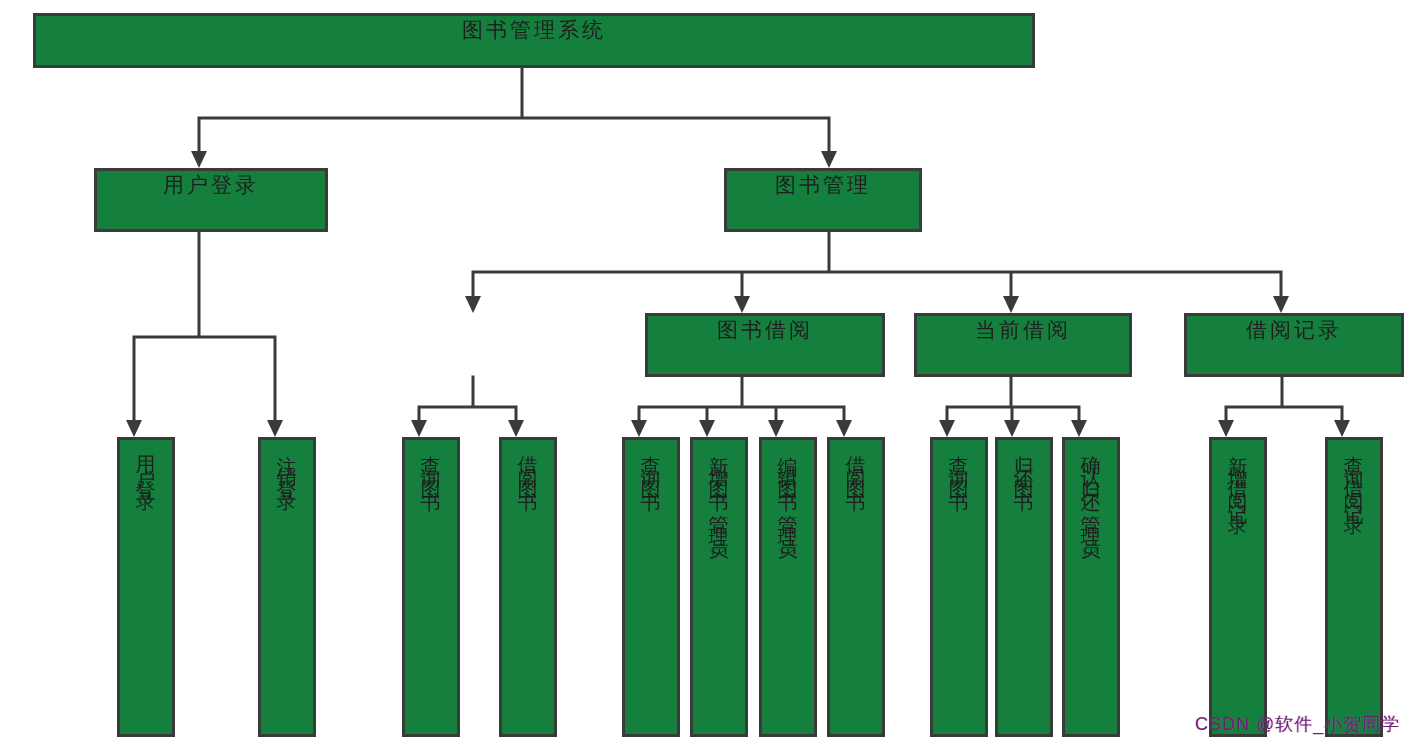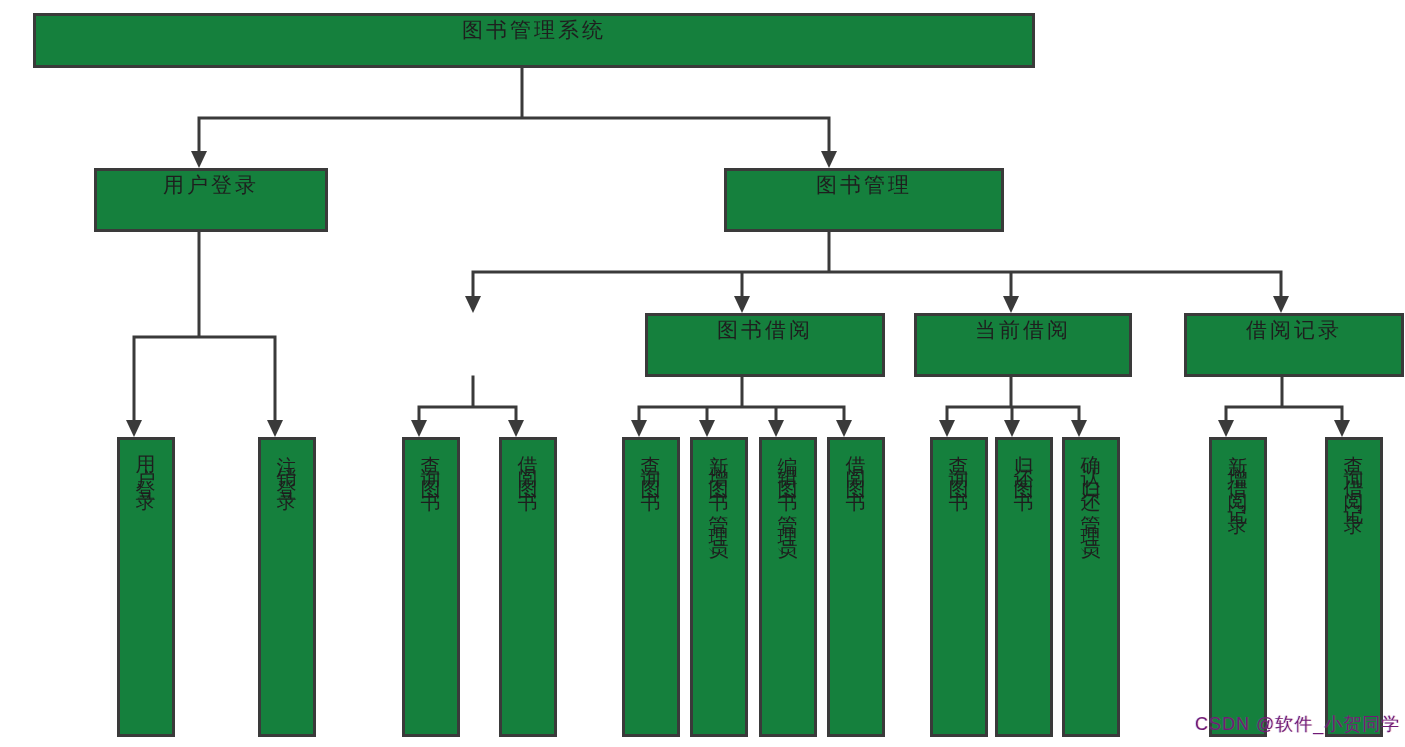--- a/index.html
+++ b/index.html
@@ -33,21 +33,21 @@
     text-orientation:mixed;
     font-size:20px;
     line-height:1;
     letter-spacing:12px;
     color:#1e1e1e;
     white-space:nowrap;
   }
   
   .n-root {left:21px;  top:13px;  width:1002px; height:55px;}
   .n-l2-0 {left:82px;  top:168px; width:234px;  height:64px;}
-  .n-l2-1 {left:712px; top:168px; width:280px;  height:64px;}
+  .n-l2-1 {left:712px; top:168px; width:198px;  height:64px;}
   .n-l3-0 {left:364px; top:313px; width:218px;  height:64px;}
   .n-l3-1 {left:633px; top:313px; width:240px;  height:64px;}
   .n-l3-2 {left:902px; top:313px; width:218px;  height:64px;}
   .n-l3-3 {left:1172px;top:313px; width:220px;  height:64px;}
   .leaf   {top:437px; width:58px; height:300px;}
   .lf-a0{left:105px;} .lf-a1{left:246px;}
   .lf-b0{left:390px;} .lf-b1{left:487px;}
   .lf-c0{left:610px;} .lf-c1{left:678px;} .lf-c2{left:747px;} .lf-c3{left:815px;}
   .lf-d0{left:918px;} .lf-d1{left:983px;} .lf-d2{left:1050px;}
   .lf-e0{left:1197px;} .lf-e1{left:1313px;}

